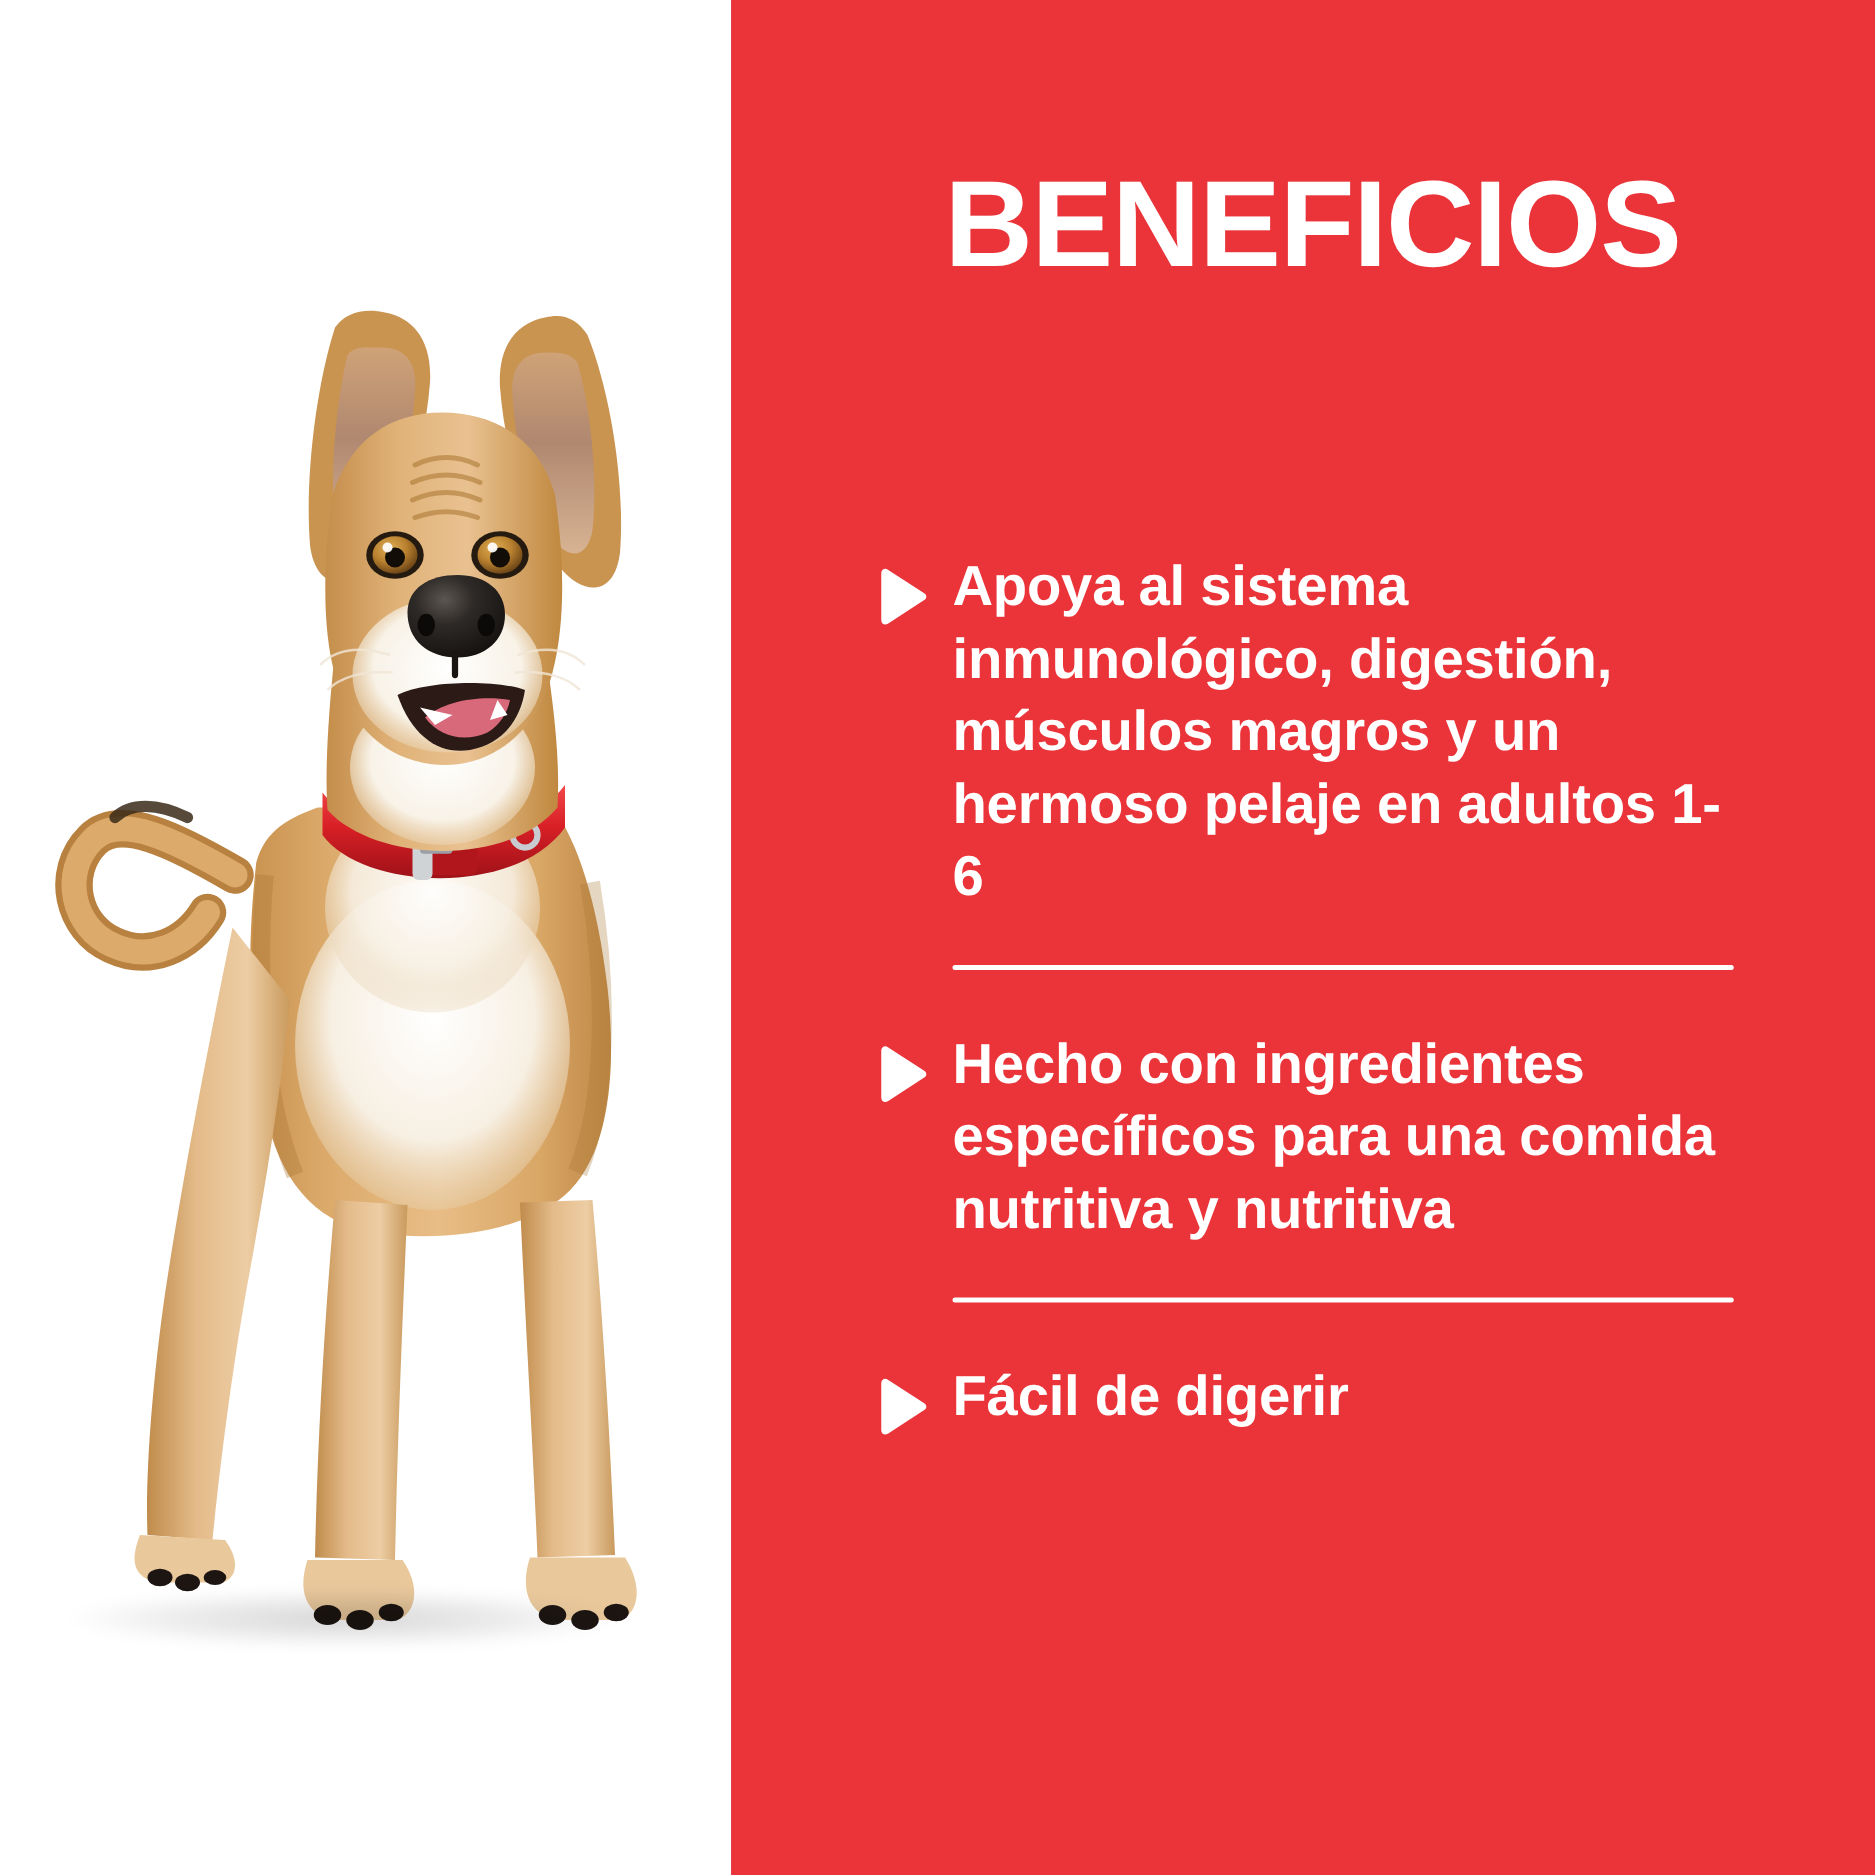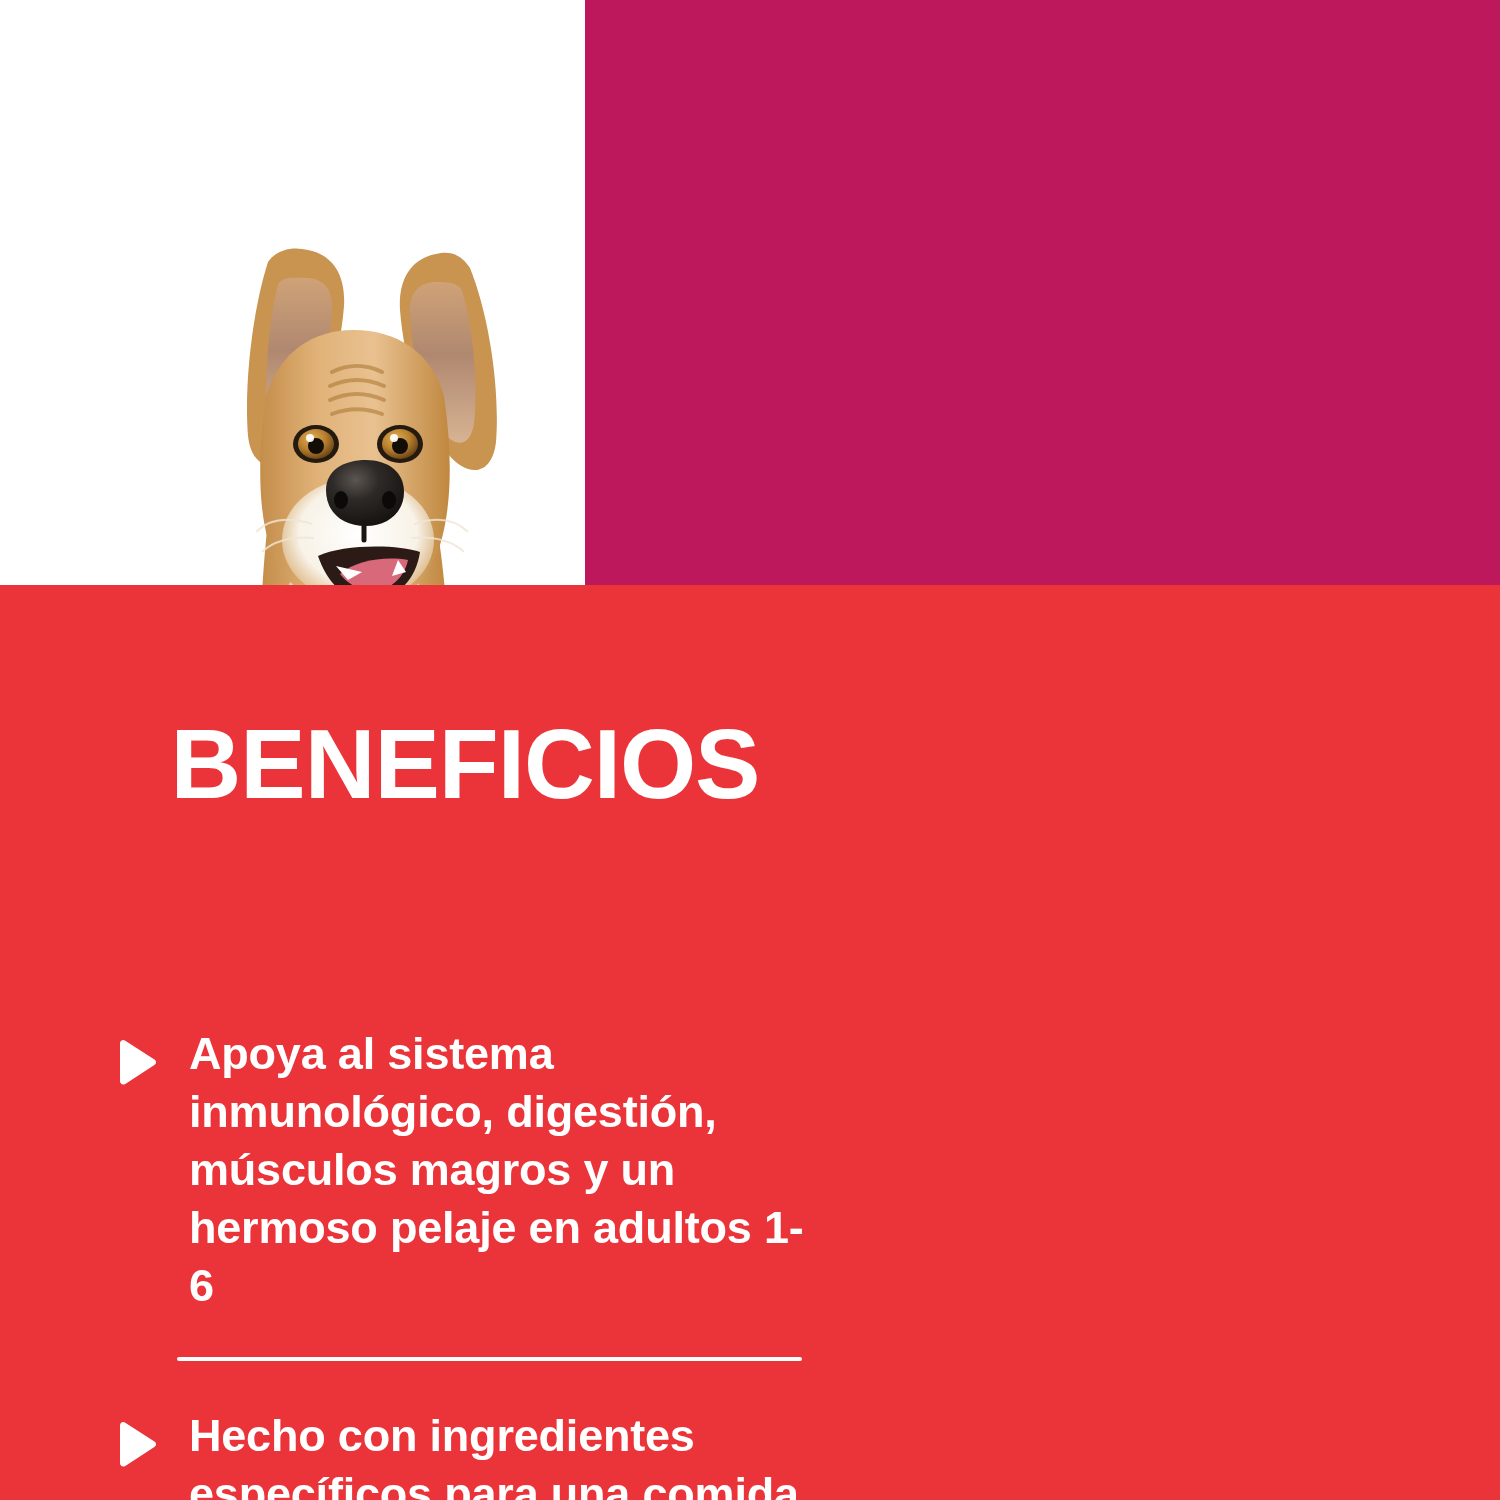--- a/index.html
+++ b/index.html
@@ -13,21 +13,20 @@
     overflow: hidden;
     font-family: "Liberation Sans", sans-serif;
   }
 
   .poster {
     position: relative;
     width: 1500px;
     height: 1500px;
     background: #be185d;
     display: flex;
-    flex-direction: column;
   }
 
   
   .photo-panel {
     position: relative;
     width: 585px;
     height: 1500px;
     background: #ffffff;
     flex: 0 0 585px;
     overflow: hidden;
@@ -81,21 +80,21 @@
   .benefits-list {
     position: absolute;
     left: 115px;
     top: 440px;
     width: 800px;
   }
 
   .benefit-item {
     display: flex;
     align-items: flex-start;
-    gap: 12px;
+    gap: 0;
   }
 
   .bullet-marker {
     flex: 0 0 62px;
     padding-top: 14px;
   }
   .bullet-marker svg { display: block; }
 
   .benefit-text {
     color: #ffffff;
@@ -372,18 +371,19 @@
       <div class="gap-b"></div>
 
       <div class="benefit-item">
         <span class="bullet-marker">
           <svg width="44" height="46" viewBox="0 0 44 46" aria-hidden="true">
             <path d="M5 4.5 C5 1.6 7.9 0.1 10.3 1.7 L39.4 20.6
                      C41.6 22.0 41.6 24.6 39.4 26.0 L10.3 44.9
                      C7.9 46.5 5 45.0 5 42.1 Z" fill="#ffffff"></path>
           </svg>
         </span>
+        <span class="benefit-text">Fácil de digerir</span>
       </div>
 
     </div>
   </div>
 
 </div>
 
 </body></html>

